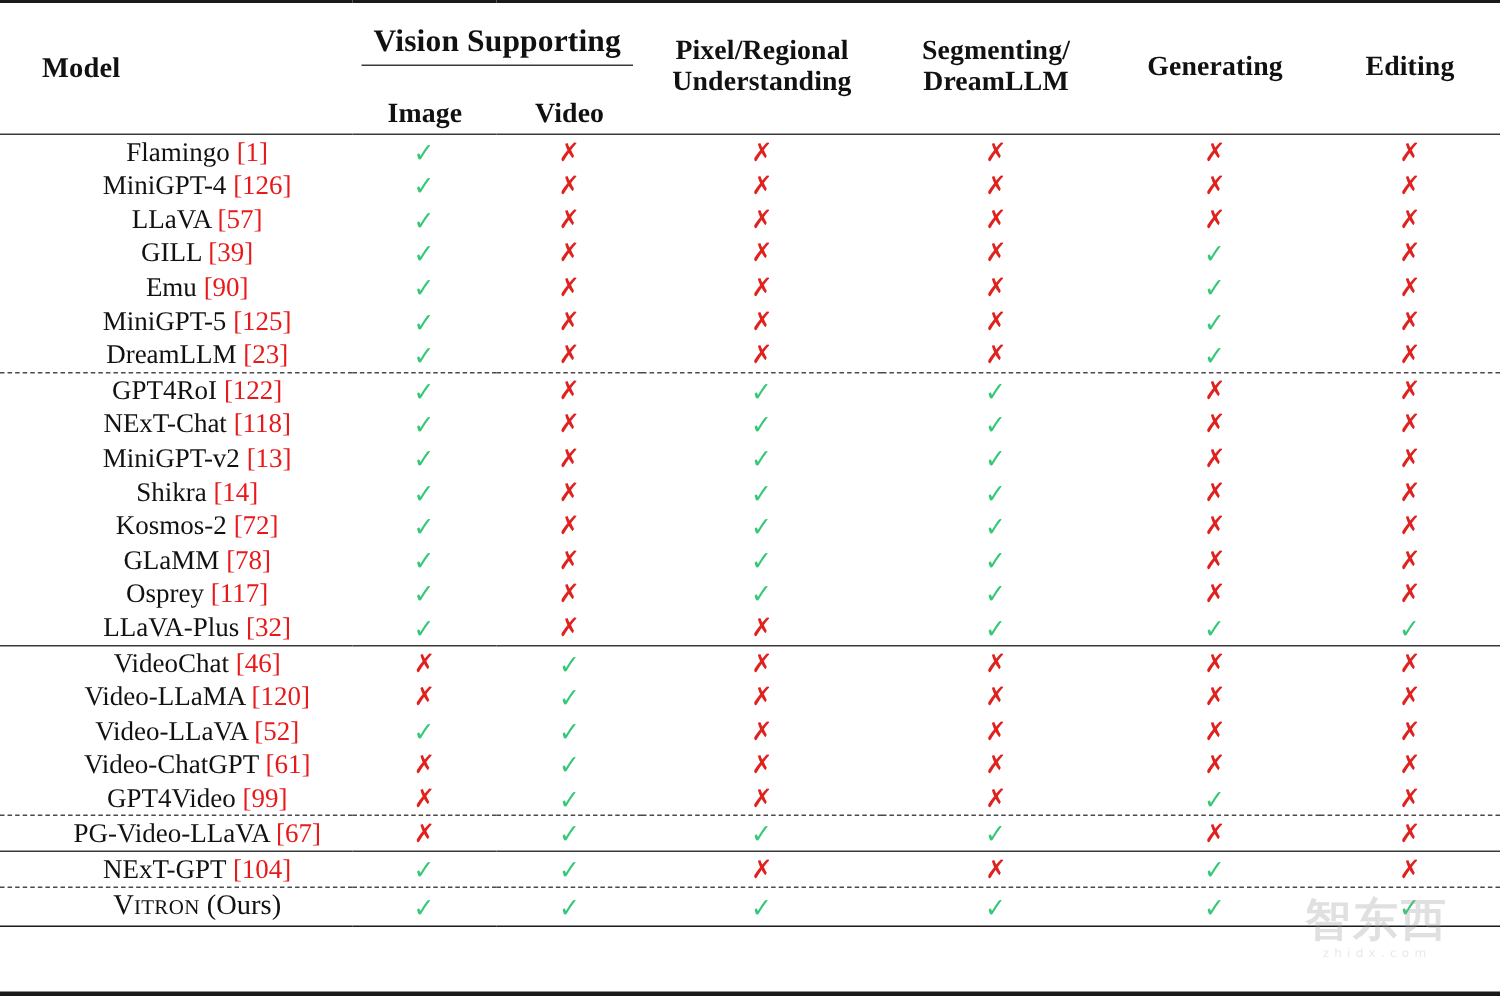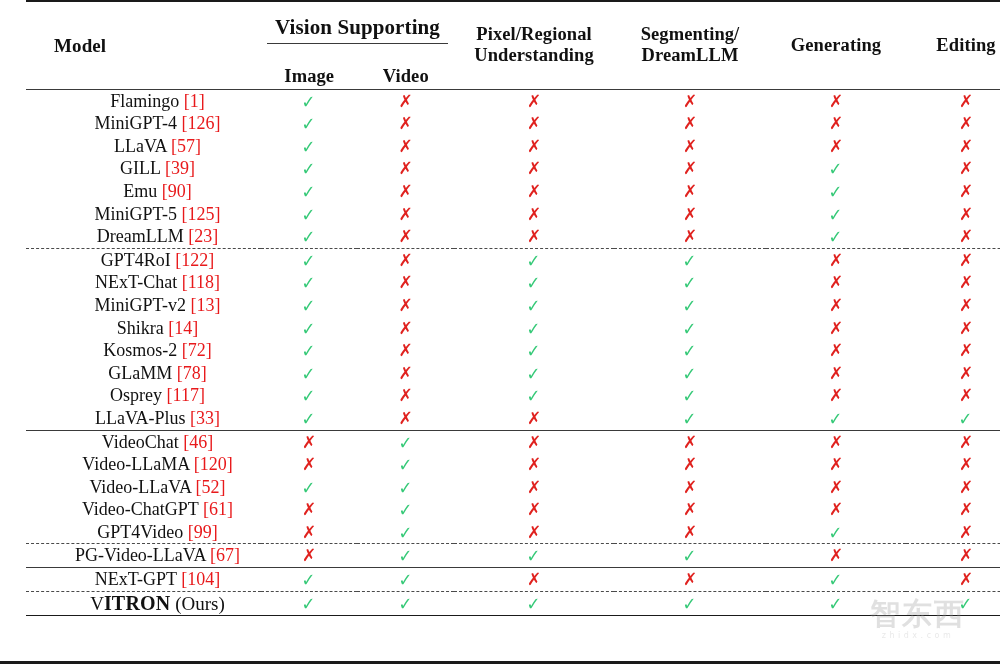--- a/index.html
+++ b/index.html
@@ -15,21 +15,20 @@
     font-family: "Liberation Serif", "DejaVu Serif", serif;
     color: #111111;
     position: relative;
   }
 
   #table-root {
     position: relative;
     width: 1000px;
     height: 667px;
     box-sizing: border-box;
-    padding-left: 26px;
   }
 
   table.cmp {
     border-collapse: collapse;
     width: 1000px;
     table-layout: fixed;
     font-size: 17.5px;
   }
 
   
@@ -131,21 +130,21 @@
     font-size: 18px;
     transform: translateY(1px) scaleX(0.92);
   }
   .mark.no {
     color: #e0221f;
     font-size: 17px;
     transform: translateY(0px);
   }
 
   .smallcaps-lead { font-size: 19px; }
-  .smallcaps-rest { font-size: 20px; letter-spacing: 0.2px; font-weight: bold; }
+  .smallcaps-rest { font-size: 14px; letter-spacing: 0.2px; }
 
   
   .watermark {
     position: absolute;
     right: 8px;
     bottom: 10px;
     width: 148px;
     height: 60px;
     opacity: 0.30;
     pointer-events: none;
@@ -339,21 +338,21 @@
         <tr>
           <td class="model-cell"><span>Osprey</span> <span class="cite">[117]</span></td>
           <td><span class="mark yes">✓</span></td>
           <td><span class="mark no">✗</span></td>
           <td><span class="mark yes">✓</span></td>
           <td><span class="mark yes">✓</span></td>
           <td><span class="mark no">✗</span></td>
           <td><span class="mark no">✗</span></td>
         </tr>
         <tr>
-          <td class="model-cell"><span>LLaVA-Plus</span> <span class="cite">[33]</span></td>
+          <td class="model-cell"><span>LLaVA-Plus</span> <span class="cite">[32]</span></td>
           <td><span class="mark yes">✓</span></td>
           <td><span class="mark no">✗</span></td>
           <td><span class="mark no">✗</span></td>
           <td><span class="mark yes">✓</span></td>
           <td><span class="mark yes">✓</span></td>
           <td><span class="mark yes">✓</span></td>
         </tr>
         <tr class="rule-solid">
           <td class="model-cell"><span>VideoChat</span> <span class="cite">[46]</span></td>
           <td><span class="mark no">✗</span></td>

